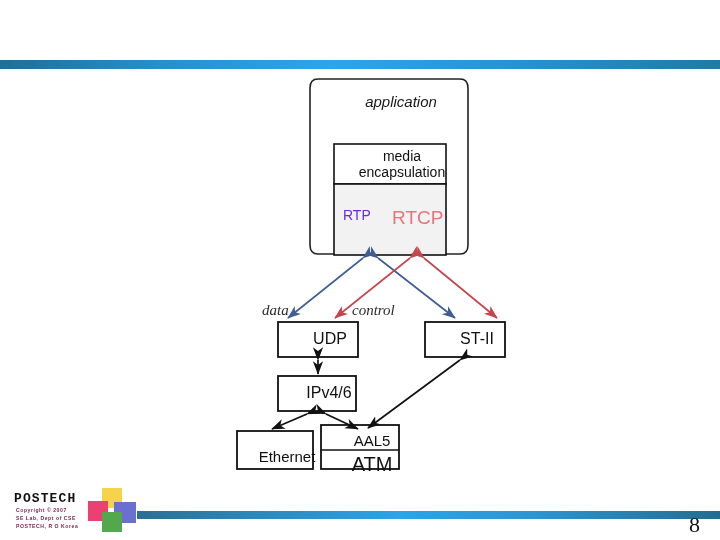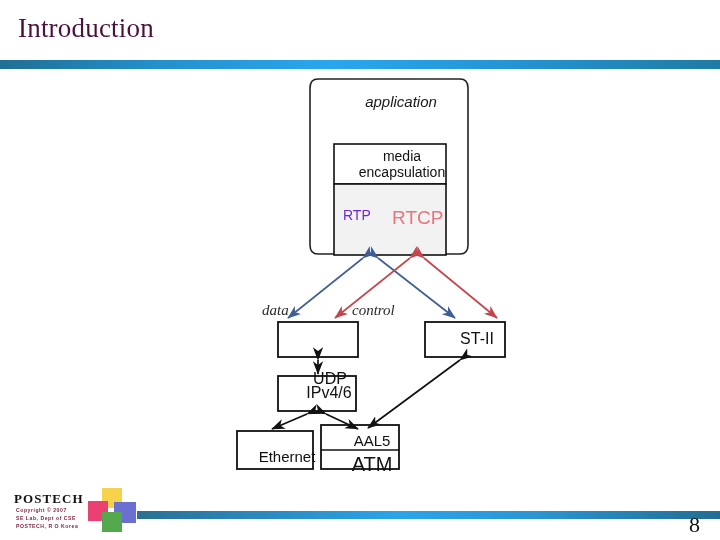--- a/index.html
+++ b/index.html
@@ -37,38 +37,38 @@
     left:310px;top:93px;width:158px;font-size:15px;font-style:italic;
     font-family:"Liberation Sans",sans-serif;color:#1a1a1a;
   }
   .lbl-media{left:334px;top:148px;width:112px;font-size:14px;line-height:16px;}
   .lbl-rtp{
     position:absolute;left:343px;top:207px;font-size:14px;color:#6d28d9;text-align:right;
   }
   .lbl-rtcp{
     position:absolute;left:392px;top:207px;font-size:19px;color:#e8747c;
   }
-  .lbl-udp{left:278px;top:330px;width:80px;font-size:16px;margin-top:40px;}
+  .lbl-udp{left:278px;top:330px;width:80px;font-size:16px;}
   .lbl-stii{left:425px;top:330px;width:80px;font-size:16px;}
   .lbl-ip{left:278px;top:384px;width:78px;font-size:16px;}
   .lbl-ethernet{left:237px;top:440px;width:76px;font-size:15px;margin-top:8px;}
   .lbl-aal5{left:321px;top:432px;width:78px;font-size:15px;}
   .lbl-atm{left:321px;top:453px;width:78px;font-size:20px;}
 
   .lbl-data,.lbl-control{
     position:absolute;font-family:"Liberation Serif",serif;font-style:italic;
     font-size:15px;color:#2b2b2b;white-space:nowrap;
   }
   .lbl-data{left:262px;top:302px;}
   .lbl-control{left:352px;top:302px;}
 
   
   .ft-postech{
     position:absolute;left:14px;top:491px;
-    font-family:Liberation Serif, serif;font-weight:bold;
+    font-family:Liberation Mono, monospace;font-weight:bold;
     font-size:13px;letter-spacing:1.1px;color:#111;white-space:nowrap;
   }
   .ft-copy{
     position:absolute;left:16px;top:506px;width:110px;
     font-family:"Liberation Sans",sans-serif;font-weight:bold;
     font-size:5.1px;line-height:8.2px;letter-spacing:.55px;
     color:#7a1f3d;white-space:nowrap;
   }
   .logo{position:absolute;left:86px;top:487px;width:52px;height:46px;}
   .sq{position:absolute;}
@@ -83,21 +83,20 @@
   .pagenum{
     position:absolute;right:20px;top:512px;
     font-family:"Liberation Serif",serif;font-size:22px;color:#111;
   }
 </style>
 </head>
 <body>
 
 <div class="slide">
 
-  <div class="hdr-title">Introduction</div>
   <div class="hdr-rule"></div>
 
   <div class="diagram">
 
     <svg width="720" height="540">
       <defs>
         <marker id="ah-blue" markerWidth="9" markerHeight="9" refX="7.5" refY="3" orient="auto">
           <path d="M0,0 L8,3 L0,6 L2.2,3 z" fill="#3f5e93"></path>
         </marker>
         <marker id="ah-red" markerWidth="9" markerHeight="9" refX="7.5" refY="3" orient="auto">

